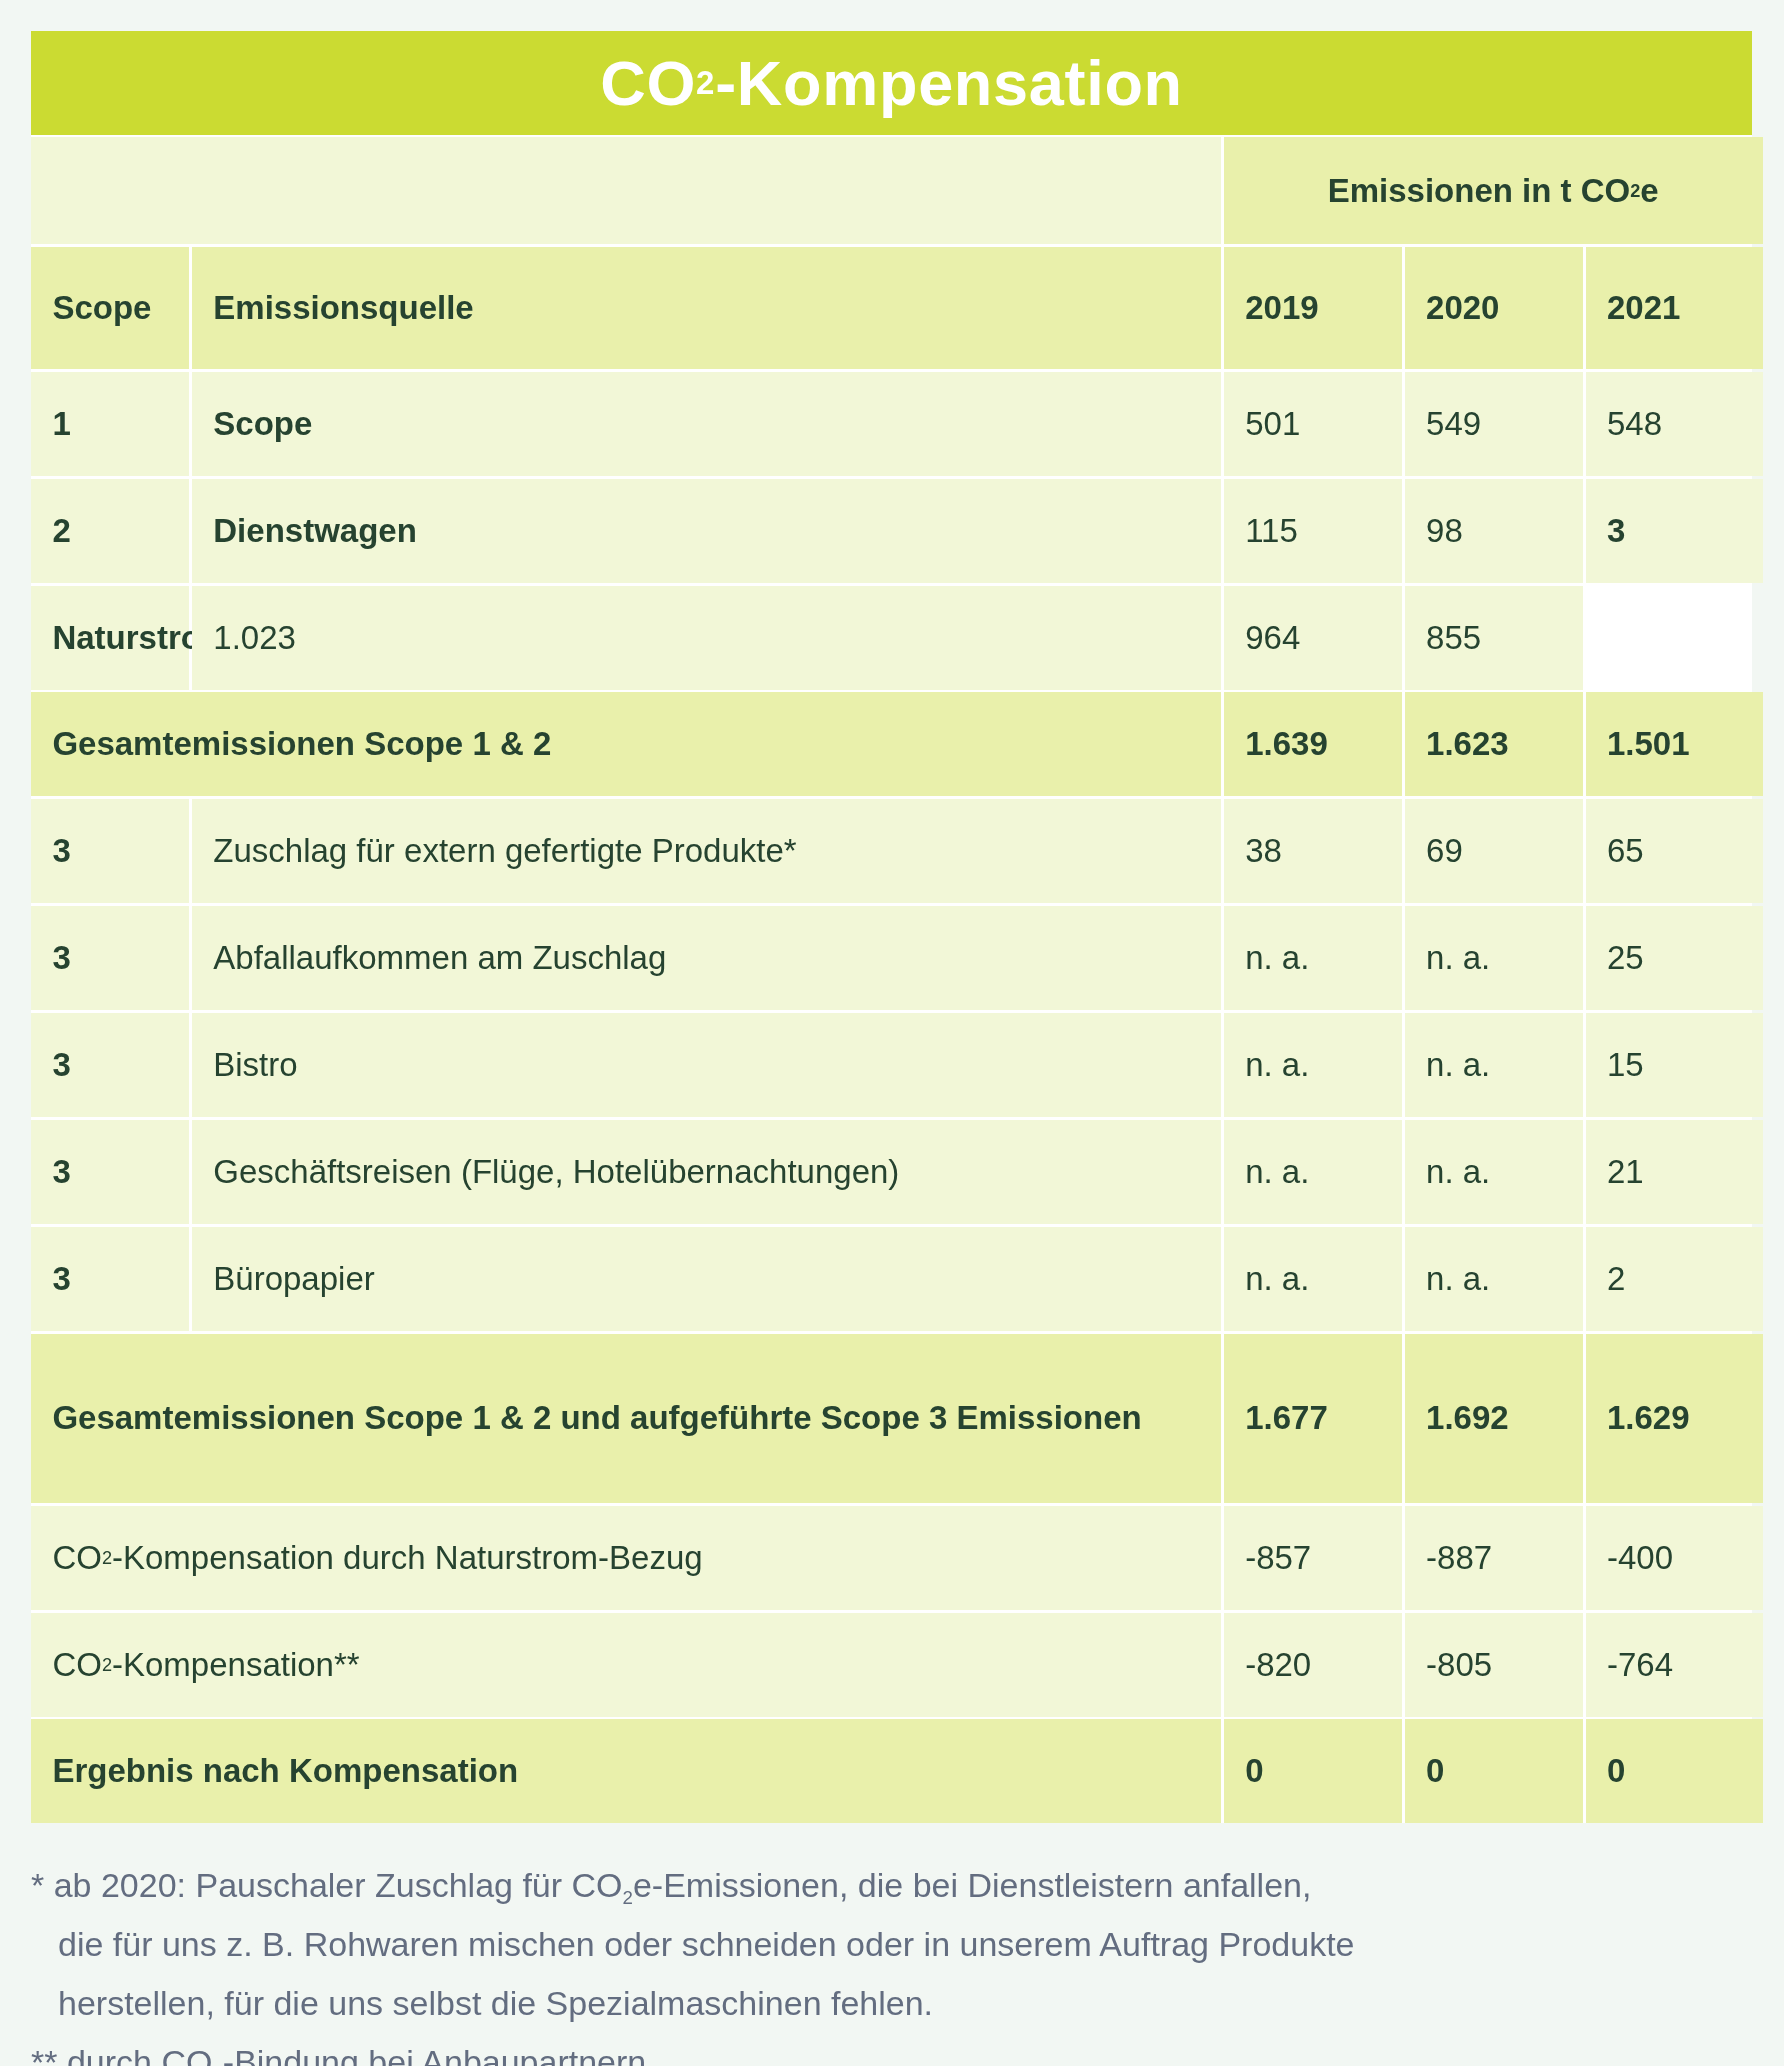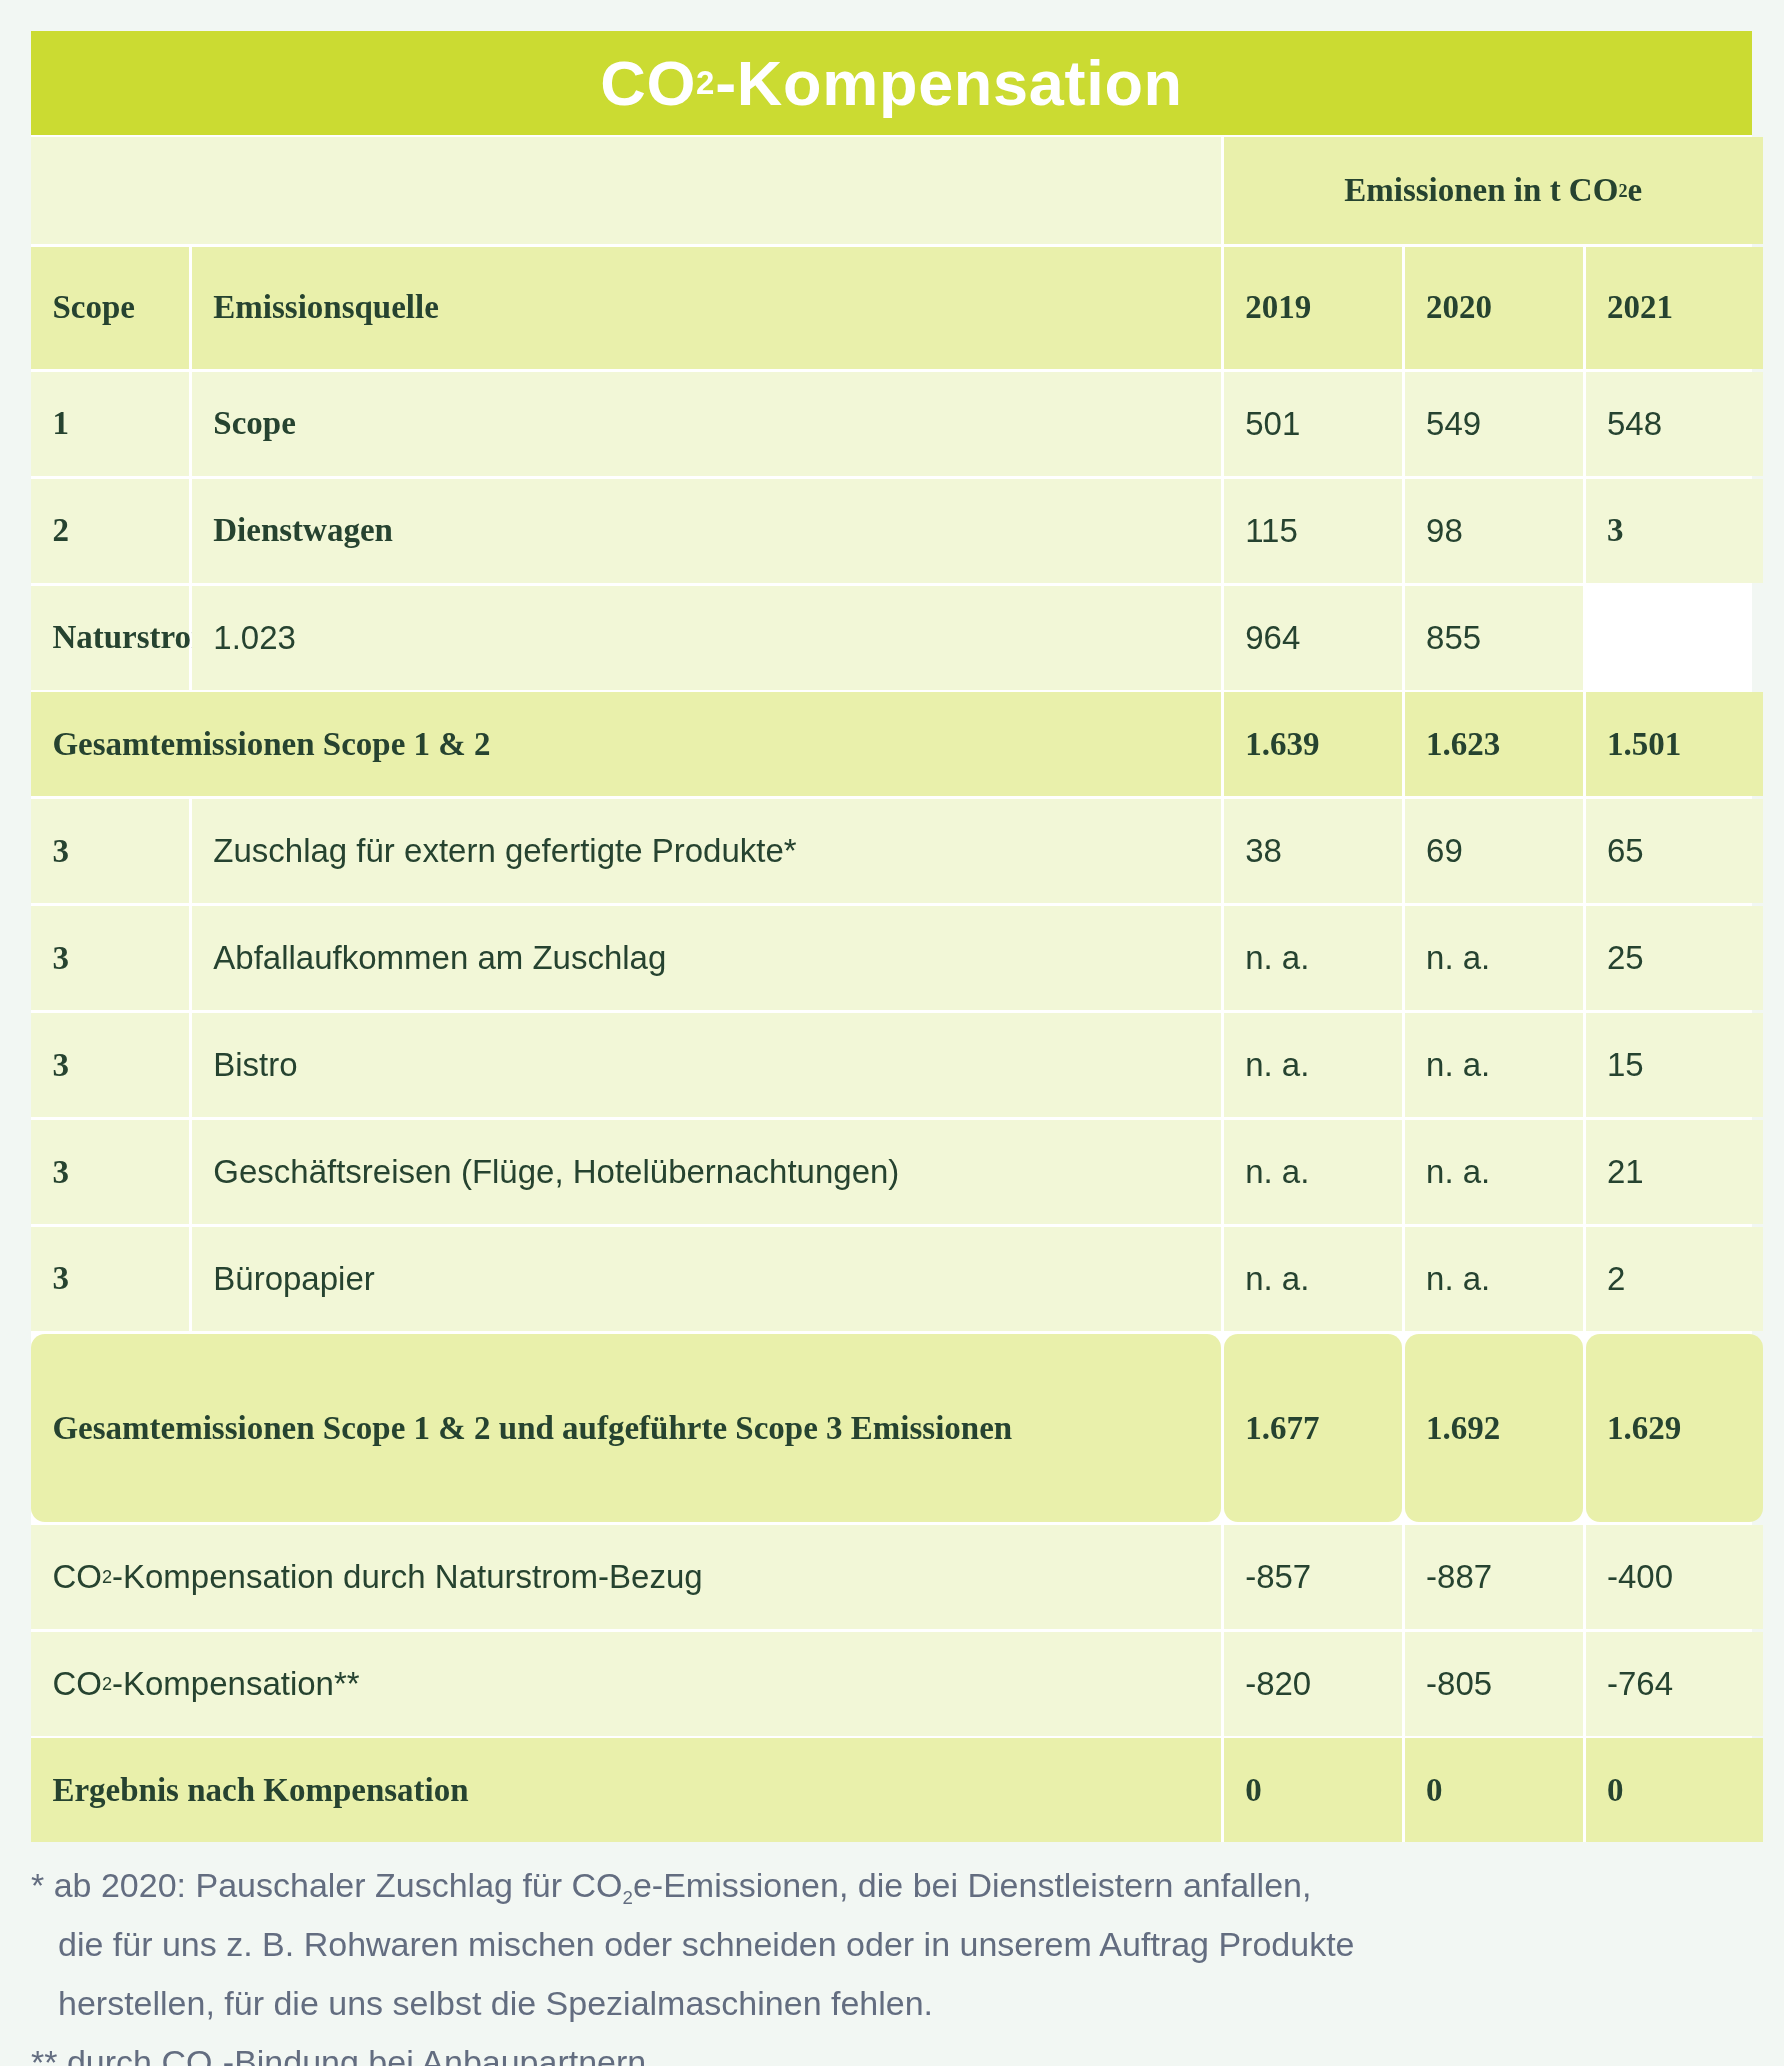--- a/index.html
+++ b/index.html
@@ -32,27 +32,27 @@
     background:#ffffff;
   }
   .cell {
     background:#f2f7d7;
     display:flex; align-items:center;
     padding:0 21.4px;
     font-size:33px;
     box-sizing:border-box;
   }
   .cell.hl { background:#e9f0ab; }
-  .cell.bold { font-weight:bold;font-family:Liberation Serif, serif; }
+  .cell.bold { font-weight:bold; }
   .cell.span2 { grid-column: span 2; }
   .cell.span3 { grid-column: span 3; justify-content:center; }
   .h1 { height:107px; }
   .h2 { height:122px; }
   .r  { height:104px; }
-  .tall { height:188px; line-height:1.28;border-radius:14px; }
+  .tall { height:169px; line-height:1.28; }
   sub.s { font-size:0.55em; vertical-align:-0.35em; line-height:0; }
   .footnotes {
     position:absolute; left:31px; top:1856px; width:1727px;
     color:#636d80;
     font-size:34px;
     line-height:59px;
   }
   .fn-line { white-space:nowrap; }
   .fn-indent { padding-left:27px; }
   .footnotes sub { font-size:0.55em; vertical-align:-0.4em; line-height:0; }

